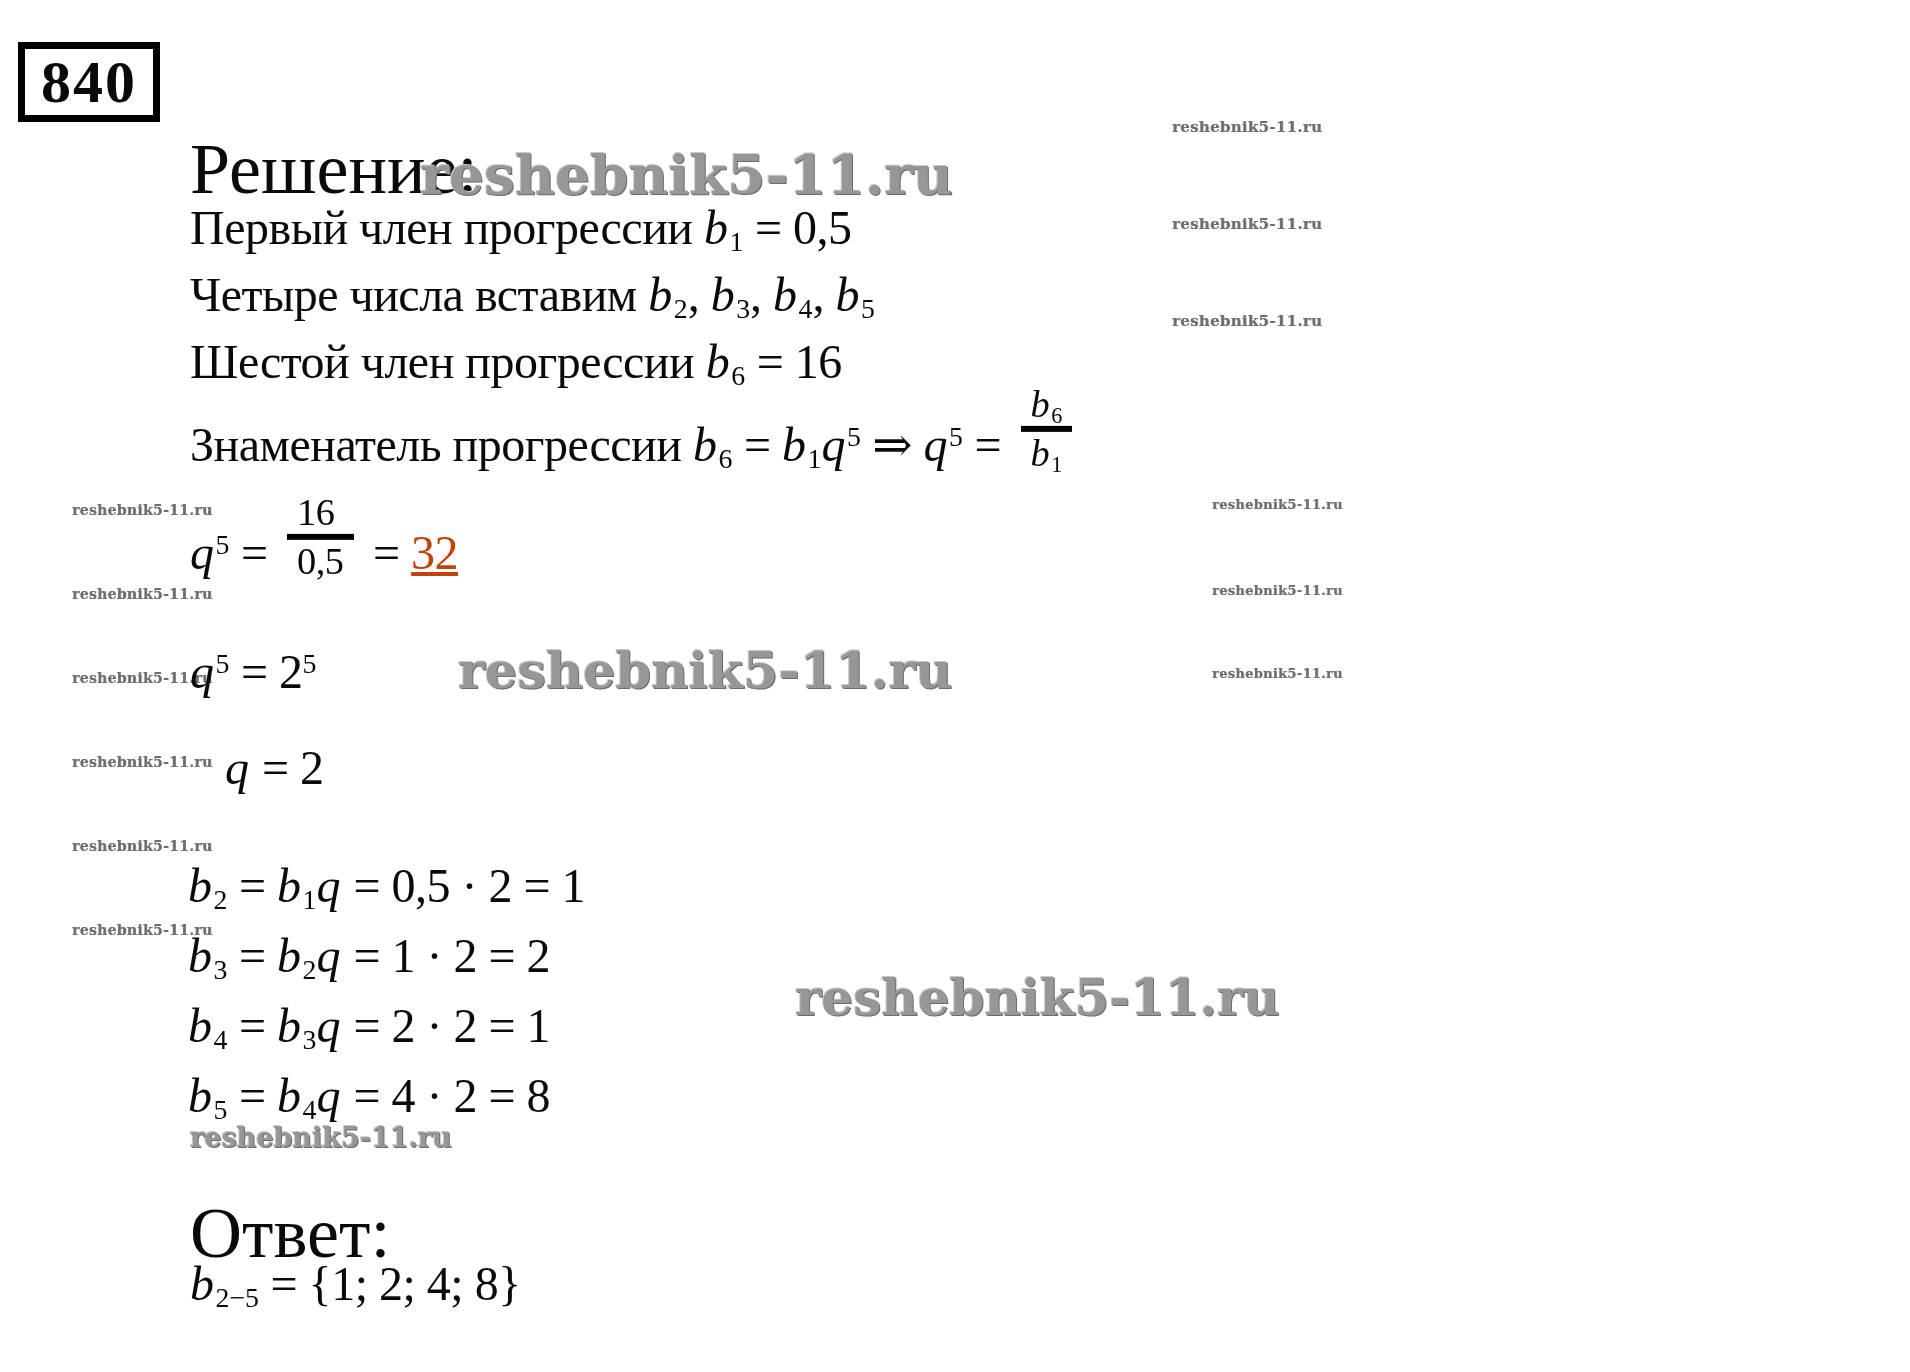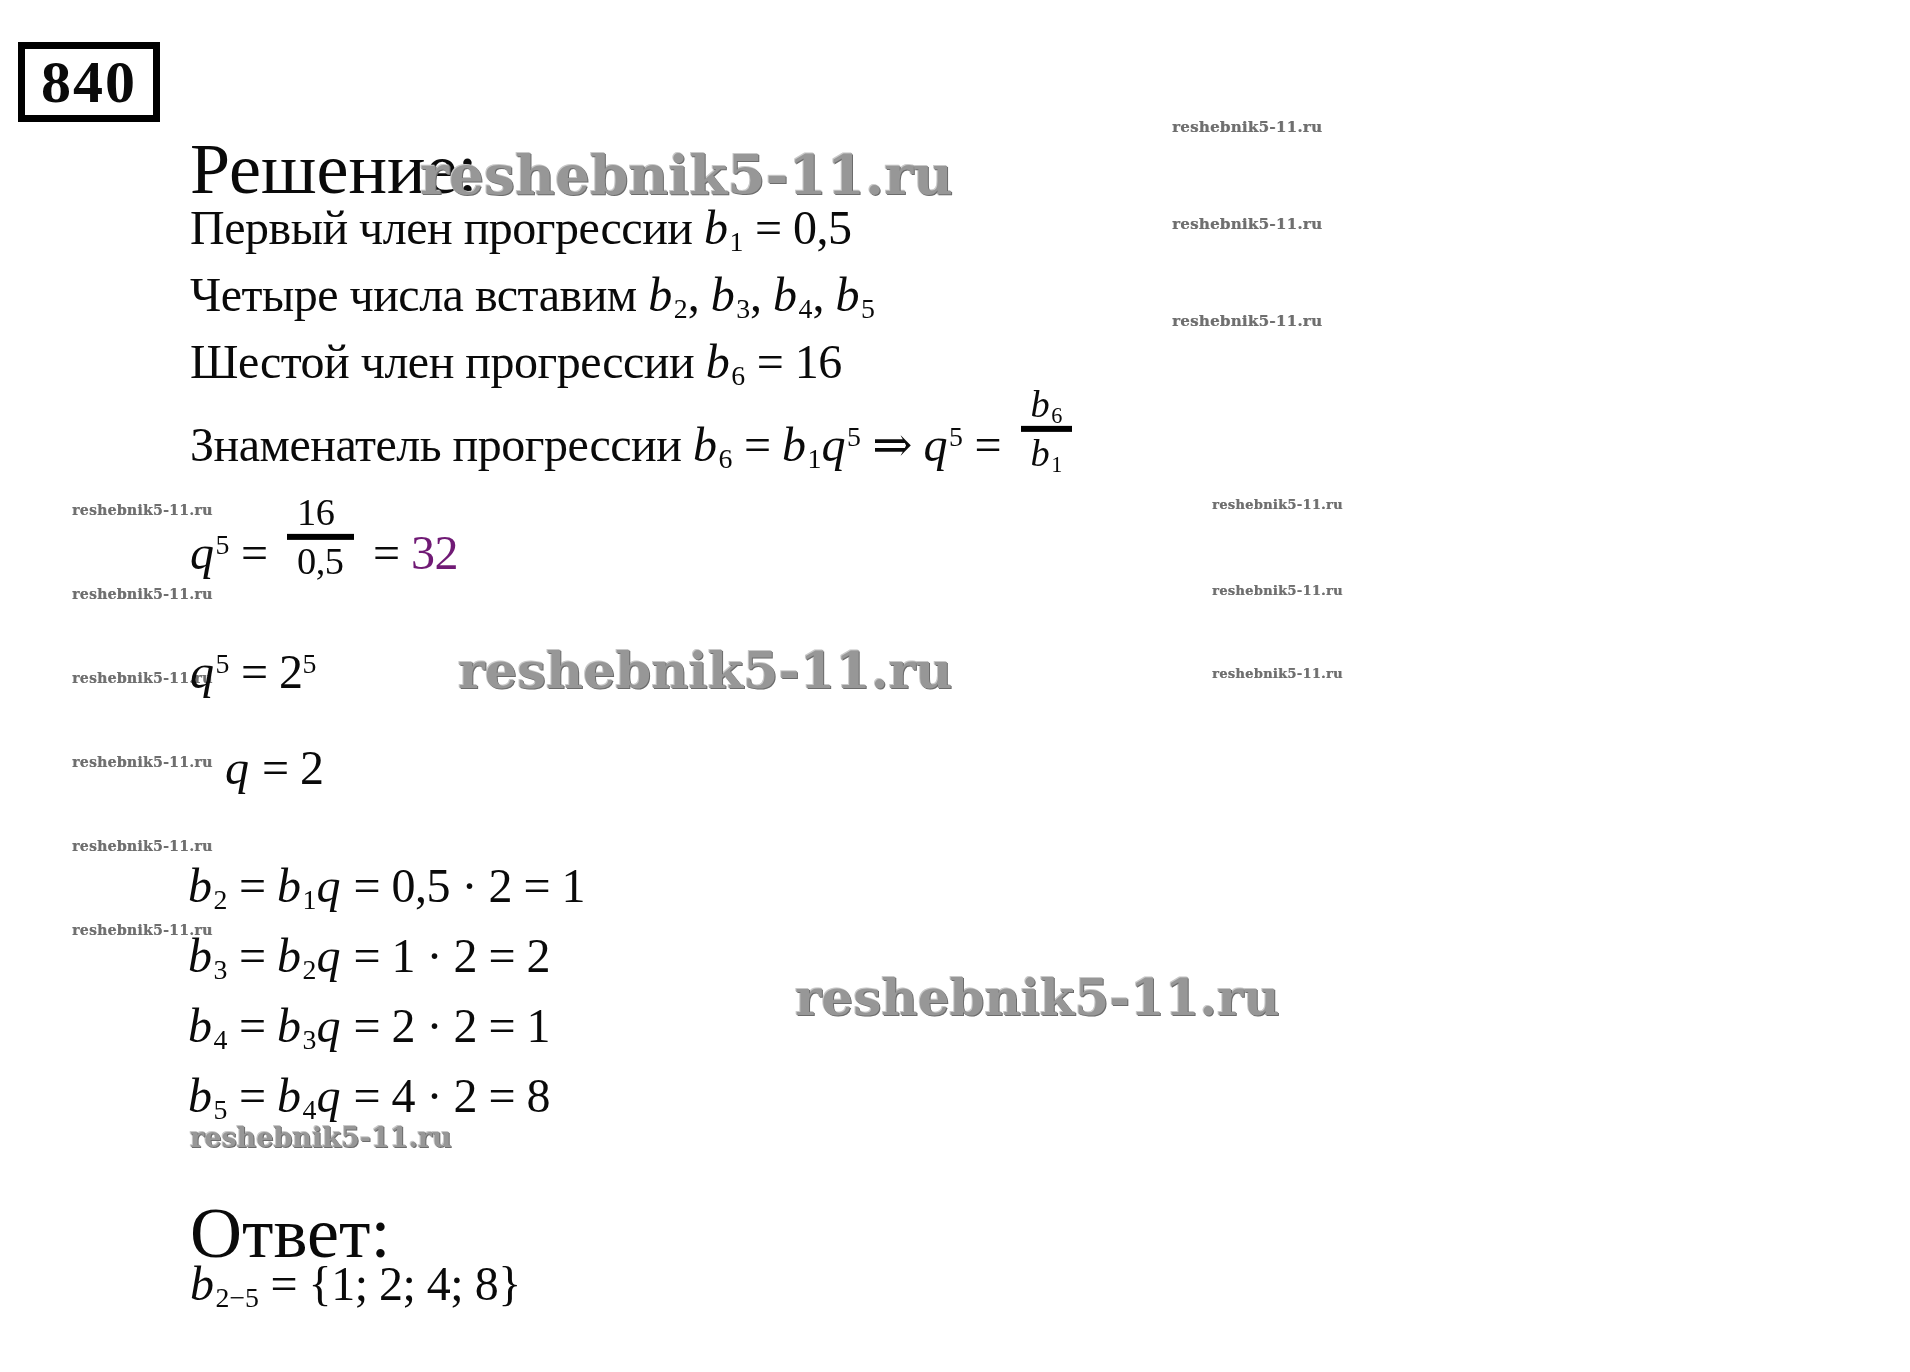--- a/index.html
+++ b/index.html
@@ -26,21 +26,21 @@
   }
   .mline i{font-style:italic;padding-right:2px;}
   .mline sub{font-size:58%;line-height:0;vertical-align:baseline;position:relative;top:0.25em;letter-spacing:0;}
   .mline sup{font-size:58%;line-height:0;vertical-align:baseline;position:relative;top:-0.55em;letter-spacing:0;}
   .frac{
     display:inline-block;vertical-align:middle;
     margin:0 8px;font-size:80%;transform:translateY(-0.55em);
   }
   .frac .num{display:block;border-bottom:6px solid #000;padding:0 10px;line-height:1.12;}
   .frac .den{display:block;padding:0 10px;line-height:1.12;}
-  .gr{color:#701a75;}
+  .gr{color:#c2410c;text-decoration:underline;}
   #ln-first{left:190px;top:200px;}
   #ln-four{left:190px;top:267px;}
   #ln-sixth{left:190px;top:334px;}
   #ln-denom{left:190px;top:404px;}
   #ln-q5calc{left:190px;top:512px;}
   #ln-q5pow{left:190px;top:644px;}
   #ln-qval{left:190px;top:740px;margin-left:35px;}
   #ln-b2{left:188px;top:858px;}
   #ln-b3{left:188px;top:928px;}
   #ln-b4{left:188px;top:998px;}

